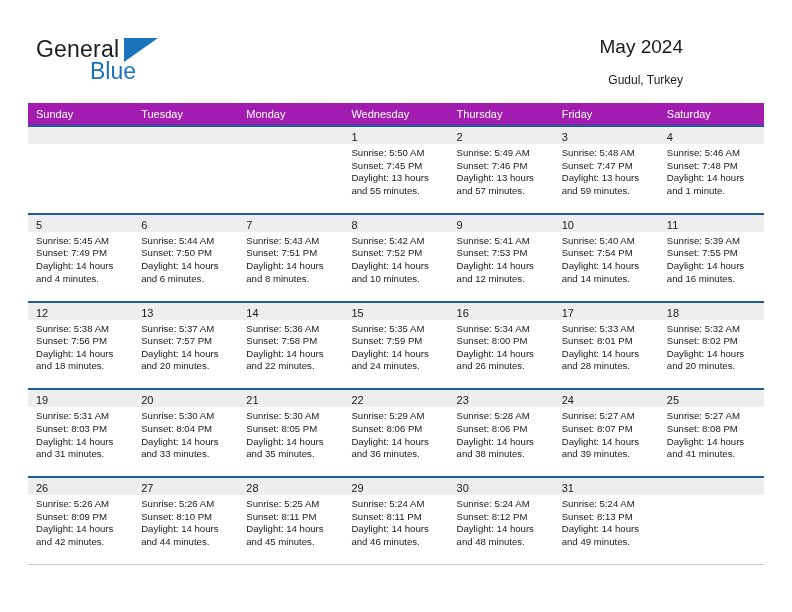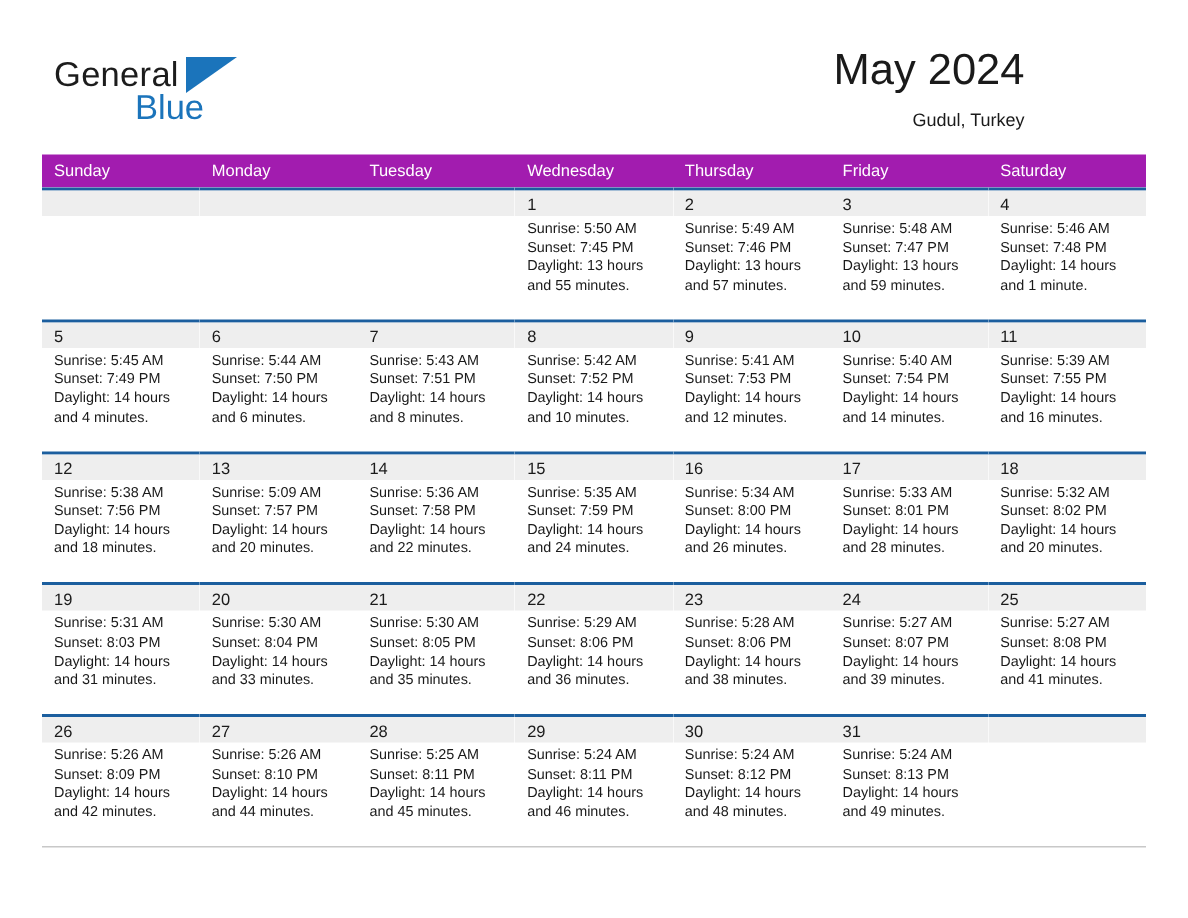--- a/index.html
+++ b/index.html
@@ -63,21 +63,21 @@
     border-bottom: 24px solid transparent;
   }
 
   .title-block {
     position: absolute;
     right: 36px;
     top: 30px;
     text-align: right;
   }
   .cal-title {
-    font-size: 29px;
+    font-size: 19px;
     color: #1a1a1a;
     line-height: 34px;
     white-space: nowrap;
   }
   .cal-subtitle {
     font-size: 12px;
     color: #1a1a1a;
     line-height: 20px;
     margin-top: 6px;
     white-space: nowrap;
@@ -164,22 +164,22 @@
     <div class="title-block">
       <div class="cal-title">May 2024</div>
       <div class="cal-subtitle">Gudul, Turkey</div>
     </div>
 
   </div>
 
   <div class="calendar">
     <div class="dow-row">
         <div class="dow">Sunday</div>
+        <div class="dow">Tuesday</div>
         <div class="dow">Monday</div>
-        <div class="dow">Tuesday</div>
         <div class="dow">Wednesday</div>
         <div class="dow">Thursday</div>
         <div class="dow">Friday</div>
         <div class="dow">Saturday</div>
       </div>
     <div id="weeks-host">
         <div class="week">
           <div class="cell empty">
             <div class="daynum-band"><span class="daynum"></span></div>
           </div>
@@ -297,21 +297,21 @@
             <div class="detail">
               <div>Sunrise: 5:38 AM</div>
               <div>Sunset: 7:56 PM</div>
               <div>Daylight: 14 hours</div>
               <div>and 18 minutes.</div>
             </div>
           </div>
           <div class="cell">
             <div class="daynum-band"><span class="daynum">13</span></div>
             <div class="detail">
-              <div>Sunrise: 5:09 AM</div>
+              <div>Sunrise: 5:37 AM</div>
               <div>Sunset: 7:57 PM</div>
               <div>Daylight: 14 hours</div>
               <div>and 20 minutes.</div>
             </div>
           </div>
           <div class="cell">
             <div class="daynum-band"><span class="daynum">14</span></div>
             <div class="detail">
               <div>Sunrise: 5:36 AM</div>
               <div>Sunset: 7:58 PM</div>

